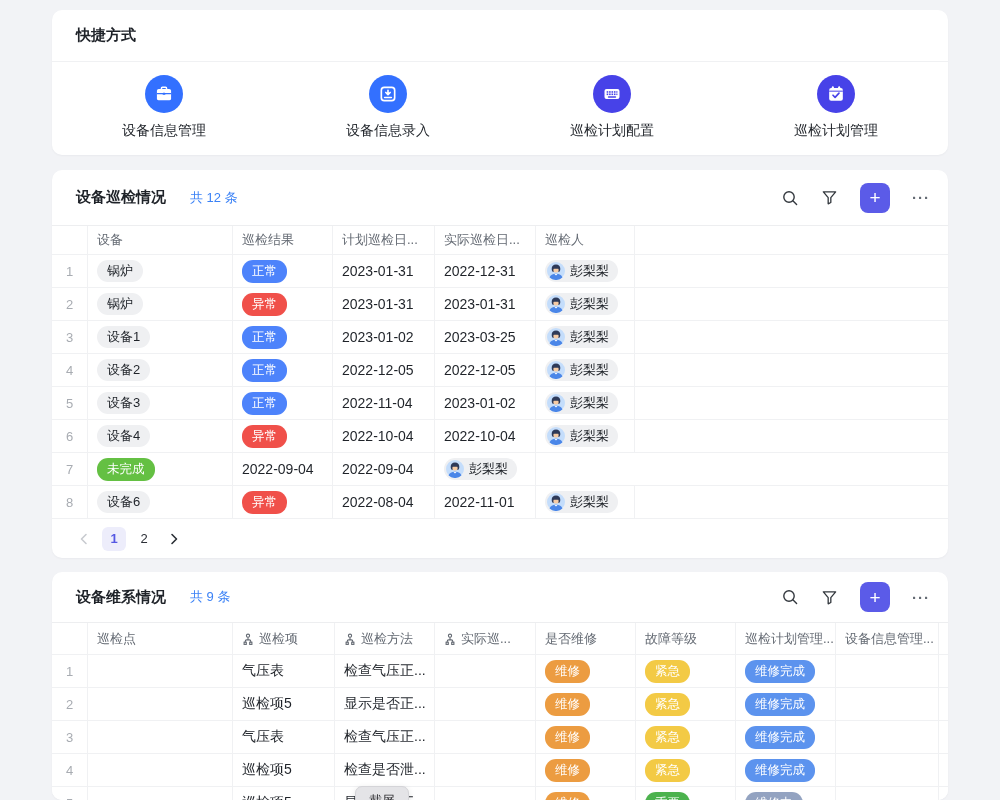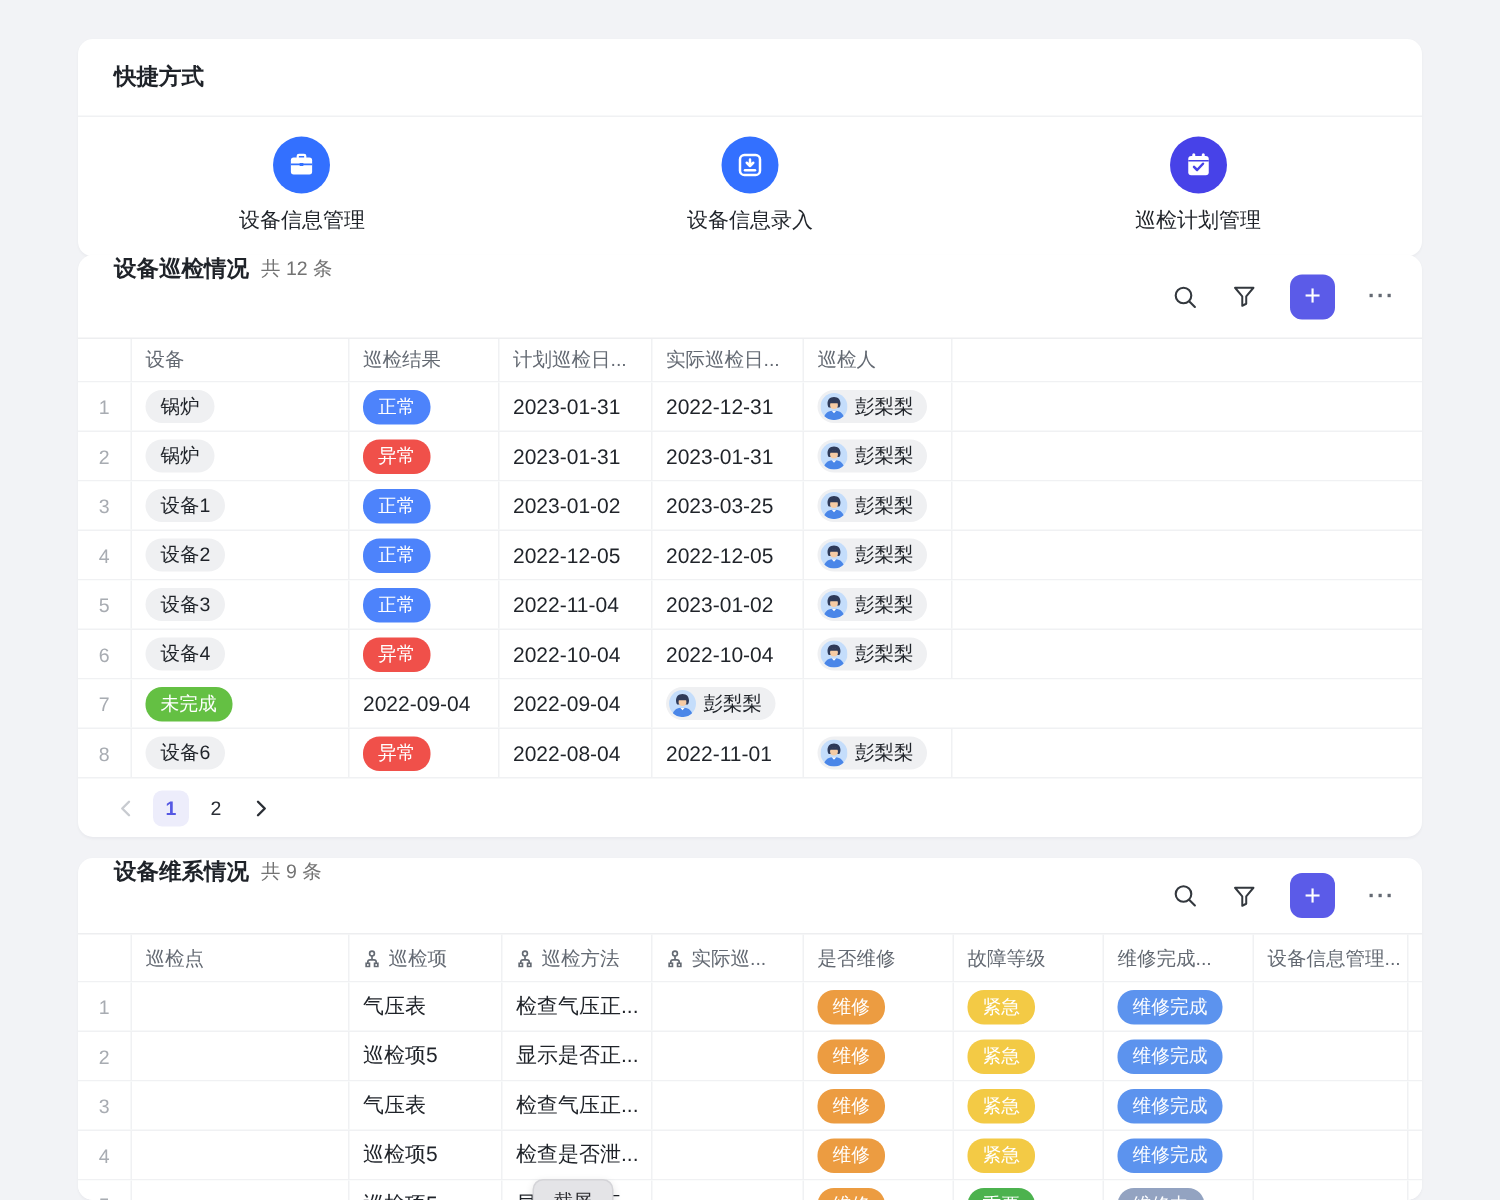--- a/index.html
+++ b/index.html
@@ -11,34 +11,34 @@
     font-family:"Liberation Sans","DejaVu Sans",sans-serif;
     color:#1F2329;
   }
   .card {
     position:absolute; left:52px; width:896px;
     background:#fff; border-radius:10px;
     box-shadow:0 1px 2px rgba(31,35,41,.04);
     overflow:hidden;
   }
   
-  .card-shortcuts { top:26px; height:145px; }
+  .card-shortcuts { top:10px; height:145px; }
   .sc-title-row { height:52px; display:flex; align-items:center; padding:0 24px; border-bottom:1px solid #F0F1F3; }
   .sc-title { font-size:15px; font-weight:700; }
   .sc-row { display:flex; padding-top:13px; }
   .shortcut { flex:1; display:flex; flex-direction:column; align-items:center; gap:9px; cursor:pointer; }
   .sc-circle { width:38px; height:38px; border-radius:50%; display:flex; align-items:center; justify-content:center; }
   .sc-label { font-size:14px; color:#1F2329; }
   
   .card-inspection { top:170px; height:388px; }
   .card-maintenance { top:572px; height:228px; }
-  .tc-header { height:55px; display:flex; padding:0 18px 0 24px; }
+  .tc-header { height:55px; display:flex; align-items:center; padding:0 18px 0 24px; }
   .card-maintenance .tc-header { height:50px; }
   .tc-title { font-size:15px; font-weight:700; }
-  .tc-count { font-size:13px; color:#737373; margin-left:8px; font-weight:400; }
+  .tc-count { font-size:13px; color:#3b82f6; margin-left:24px; font-weight:400; }
   .tc-actions { margin-left:auto; display:flex; align-items:center; gap:22px; }
   .icon-btn { display:flex; align-items:center; justify-content:center; cursor:pointer; background:none; border:none; }
   .btn-plus { width:30px; height:30px; border-radius:8px; border:none; color:#fff; font-size:19px; line-height:1; display:flex; align-items:center; justify-content:center; cursor:pointer; }
   .btn-more { font-size:15px; font-weight:700; color:#646A73; letter-spacing:1px; }
   
   .insp-row { display:grid; grid-template-columns:36px 145px 100px 102px 101px 99px 1fr; }
   .maint-row { display:grid; grid-template-columns:36px 145px 102px 100px 101px 100px 100px 100px 103px 30px; }
   .thead-row { height:30px; border-top:1px solid #EDEEF0; border-bottom:1px solid #F0F1F3; color:#646A73; font-size:13px; font-weight:400; }
   .card-maintenance .thead-row { height:33px;text-align:center; }
   .trow { height:33px; border-bottom:1px solid #F0F1F3; background:#fff; }
@@ -88,20 +88,41 @@
           <rect x="4" y="4" width="16" height="16" rx="3.5" stroke="#fff" stroke-width="2"></rect>
           <path d="M12 7.6v4.8M9.4 10.2L12 12.8l2.6-2.6" stroke="#fff" stroke-width="2" stroke-linecap="round" stroke-linejoin="round"></path>
           <path d="M8 16.2h8" stroke="#fff" stroke-width="2" stroke-linecap="round"></path>
         </svg>
       </span>
       <span class="sc-label">设备信息录入</span>
     </div>
     <div class="shortcut">
       <span class="sc-circle" style="background: rgb(71, 66, 232); color: rgb(71, 66, 232);">
         <svg width="20" height="20" viewBox="0 0 24 24">
+          <rect x="3" y="6" width="18" height="12" rx="2.5" fill="#fff"></rect>
+          <g fill="currentColor">
+            <rect x="5.6" y="8.6" width="1.9" height="1.9"></rect>
+            <rect x="8.5" y="8.6" width="1.9" height="1.9"></rect>
+            <rect x="11.4" y="8.6" width="1.9" height="1.9"></rect>
+            <rect x="14.3" y="8.6" width="1.9" height="1.9"></rect>
+            <rect x="17.2" y="8.6" width="1.3" height="1.9"></rect>
+            <rect x="5.6" y="11.4" width="1.9" height="1.9"></rect>
+            <rect x="8.5" y="11.4" width="1.9" height="1.9"></rect>
+            <rect x="11.4" y="11.4" width="1.9" height="1.9"></rect>
+            <rect x="14.3" y="11.4" width="1.9" height="1.9"></rect>
+            <rect x="17.2" y="11.4" width="1.3" height="1.9"></rect>
+            <rect x="7" y="14.6" width="10" height="1.8" rx=".9"></rect>
+          </g>
+        </svg>
+      </span>
+      <span class="sc-label">巡检计划配置</span>
+    </div>
+    <div class="shortcut">
+      <span class="sc-circle" style="background: rgb(71, 66, 232); color: rgb(71, 66, 232);">
+        <svg width="20" height="20" viewBox="0 0 24 24">
           <rect x="7" y="2.6" width="2.4" height="3.6" rx="1.2" fill="#fff"></rect>
           <rect x="14.6" y="2.6" width="2.4" height="3.6" rx="1.2" fill="#fff"></rect>
           <rect x="3.8" y="4.8" width="16.4" height="15.4" rx="2.4" fill="#fff"></rect>
           <path d="M3.8 8.6h16.4" stroke="currentColor" stroke-width="1.2"></path>
           <path d="M8.4 13.5l2.5 2.5 4.7-5" stroke="currentColor" stroke-width="2" fill="none" stroke-linecap="round" stroke-linejoin="round"></path>
         </svg>
       </span>
       <span class="sc-label">巡检计划管理</span>
     </div>
   </div>
@@ -403,21 +424,21 @@
         </svg>
         <span>实际巡...</span>
       </div>
       <div class="cell head">
         <span>是否维修</span>
       </div>
       <div class="cell head">
         <span>故障等级</span>
       </div>
       <div class="cell head">
-        <span>维修完成...</span>
+        <span>巡检计划管理...</span>
       </div>
       <div class="cell head">
         <span>设备信息管理...</span>
       </div>
       <div class="cell head"></div>
     </div>
   <div id="maint-body">
       <div class="maint-row trow">
         <div class="cell num">1</div>
         <div class="cell"></div>

